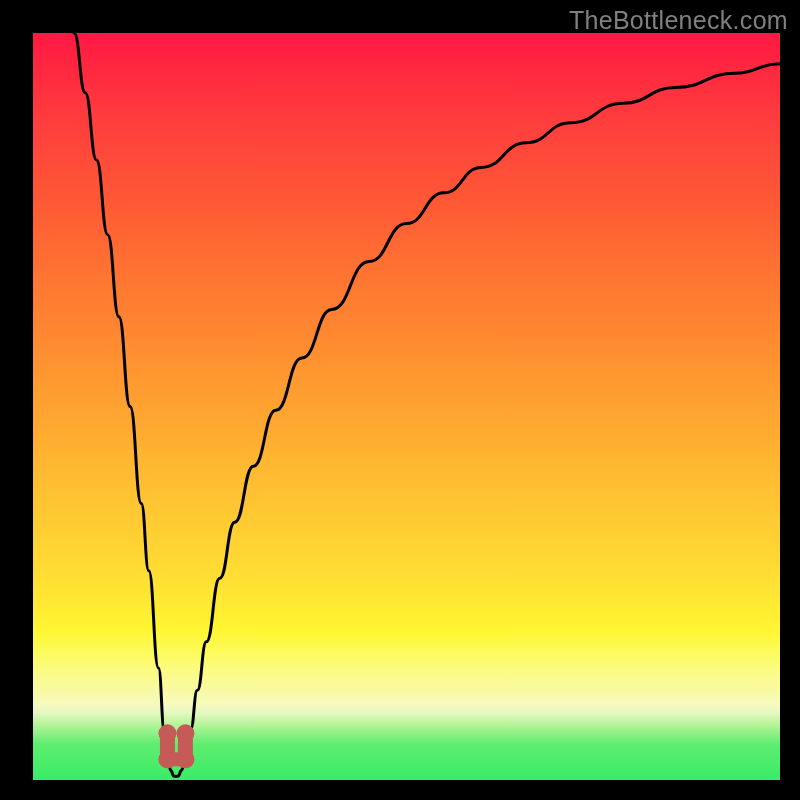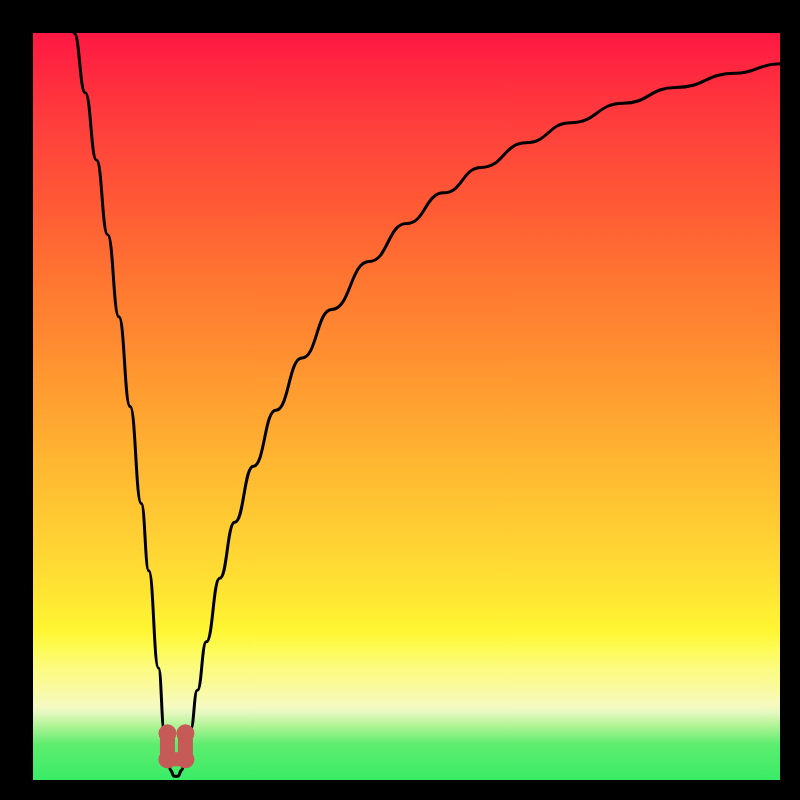--- a/index.html
+++ b/index.html
@@ -68,20 +68,21 @@
   }
   svg.curve {
     position: absolute;
     inset: 0;
   }
 </style>
 </head>
 <body>
 
 <div class="frame">
+  <div class="watermark">TheBottleneck.com</div>
 
   <div class="plot-area">
     <div class="bg-gradient"></div>
     <svg class="curve" viewBox="0 0 747 747" preserveAspectRatio="none">
       <g id="curve-group">
           <path d="M 41.09 0.00 C 46.69 0.00 46.69 59.76 52.29 59.76 C 57.89 59.76 57.89 126.99 63.50 126.99 C 69.10 126.99 69.10 201.69 74.70 201.69 C 80.30 201.69 80.30 283.86 85.91 283.86 C 91.51 283.86 91.51 373.50 97.11 373.50 C 102.71 373.50 102.71 470.61 108.31 470.61 C 112.05 470.61 112.05 537.84 115.78 537.84 C 120.64 537.84 120.64 634.95 125.50 634.95 C 128.48 634.95 128.48 698.45 131.47 698.45 C 133.34 698.45 133.34 724.59 135.21 724.59 C 136.33 724.59 136.33 737.29 137.45 737.29 C 139.32 737.29 139.32 743.26 141.18 743.26 C 143.05 743.26 143.05 743.26 144.92 743.26 C 146.79 743.26 146.79 737.29 148.65 737.29 C 150.52 737.29 150.52 722.35 152.39 722.35 C 155.00 722.35 155.00 696.20 157.62 696.20 C 160.98 696.20 160.98 657.36 164.34 657.36 C 168.82 657.36 168.82 608.81 173.30 608.81 C 180.03 608.81 180.03 545.31 186.75 545.31 C 194.22 545.31 194.22 489.29 201.69 489.29 C 211.03 489.29 211.03 433.26 220.36 433.26 C 231.57 433.26 231.57 377.24 242.78 377.24 C 255.85 377.24 255.85 324.95 268.92 324.95 C 283.86 324.95 283.86 276.39 298.80 276.39 C 317.48 276.39 317.48 228.58 336.15 228.58 C 354.83 228.58 354.83 190.49 373.50 190.49 C 392.18 190.49 392.18 159.86 410.85 159.86 C 429.52 159.86 429.52 134.46 448.20 134.46 C 470.61 134.46 470.61 109.81 493.02 109.81 C 515.43 109.81 515.43 89.64 537.84 89.64 C 563.99 89.64 563.99 70.22 590.13 70.22 C 616.27 70.22 616.27 54.53 642.42 54.53 C 672.30 54.53 672.30 40.34 702.18 40.34 C 724.59 40.34 724.59 30.63 747.00 30.63" fill="none" stroke="#000000" stroke-width="3" stroke-linecap="round" stroke-linejoin="round"></path>
         </g>
       <g id="marker-group">
           <line x1="134.46" y1="700.35" x2="134.46" y2="726.35" stroke="#c55a57" stroke-width="15" stroke-linecap="round"></line>
           <circle cx="134.46" cy="700.35" r="9" fill="#c55a57"></circle>

